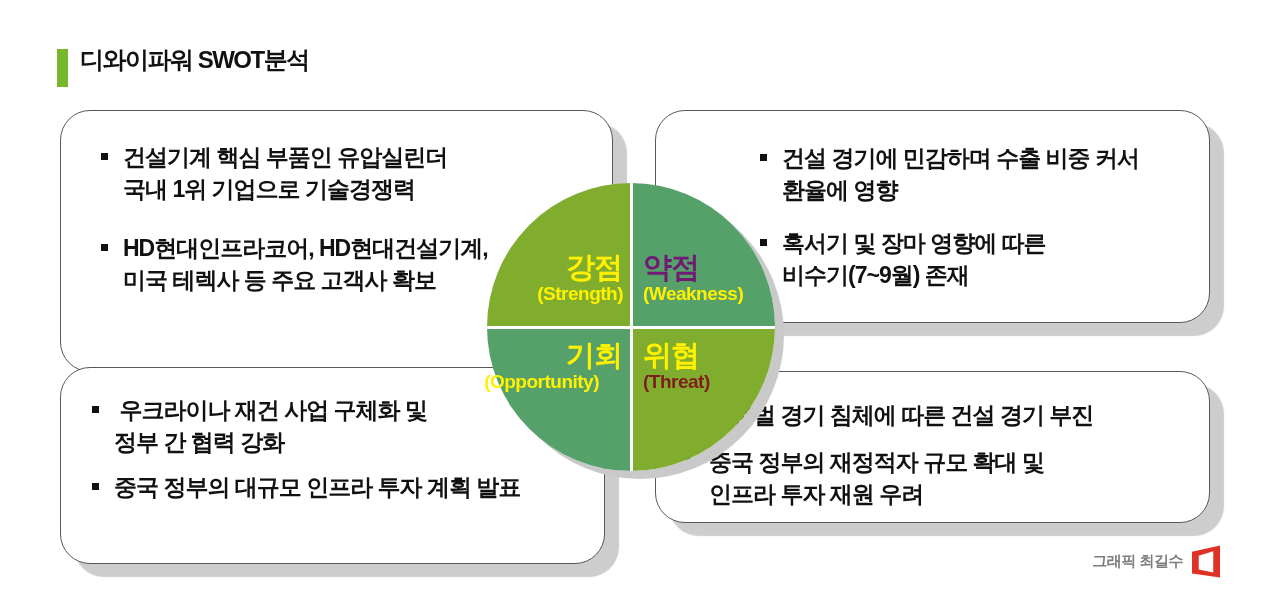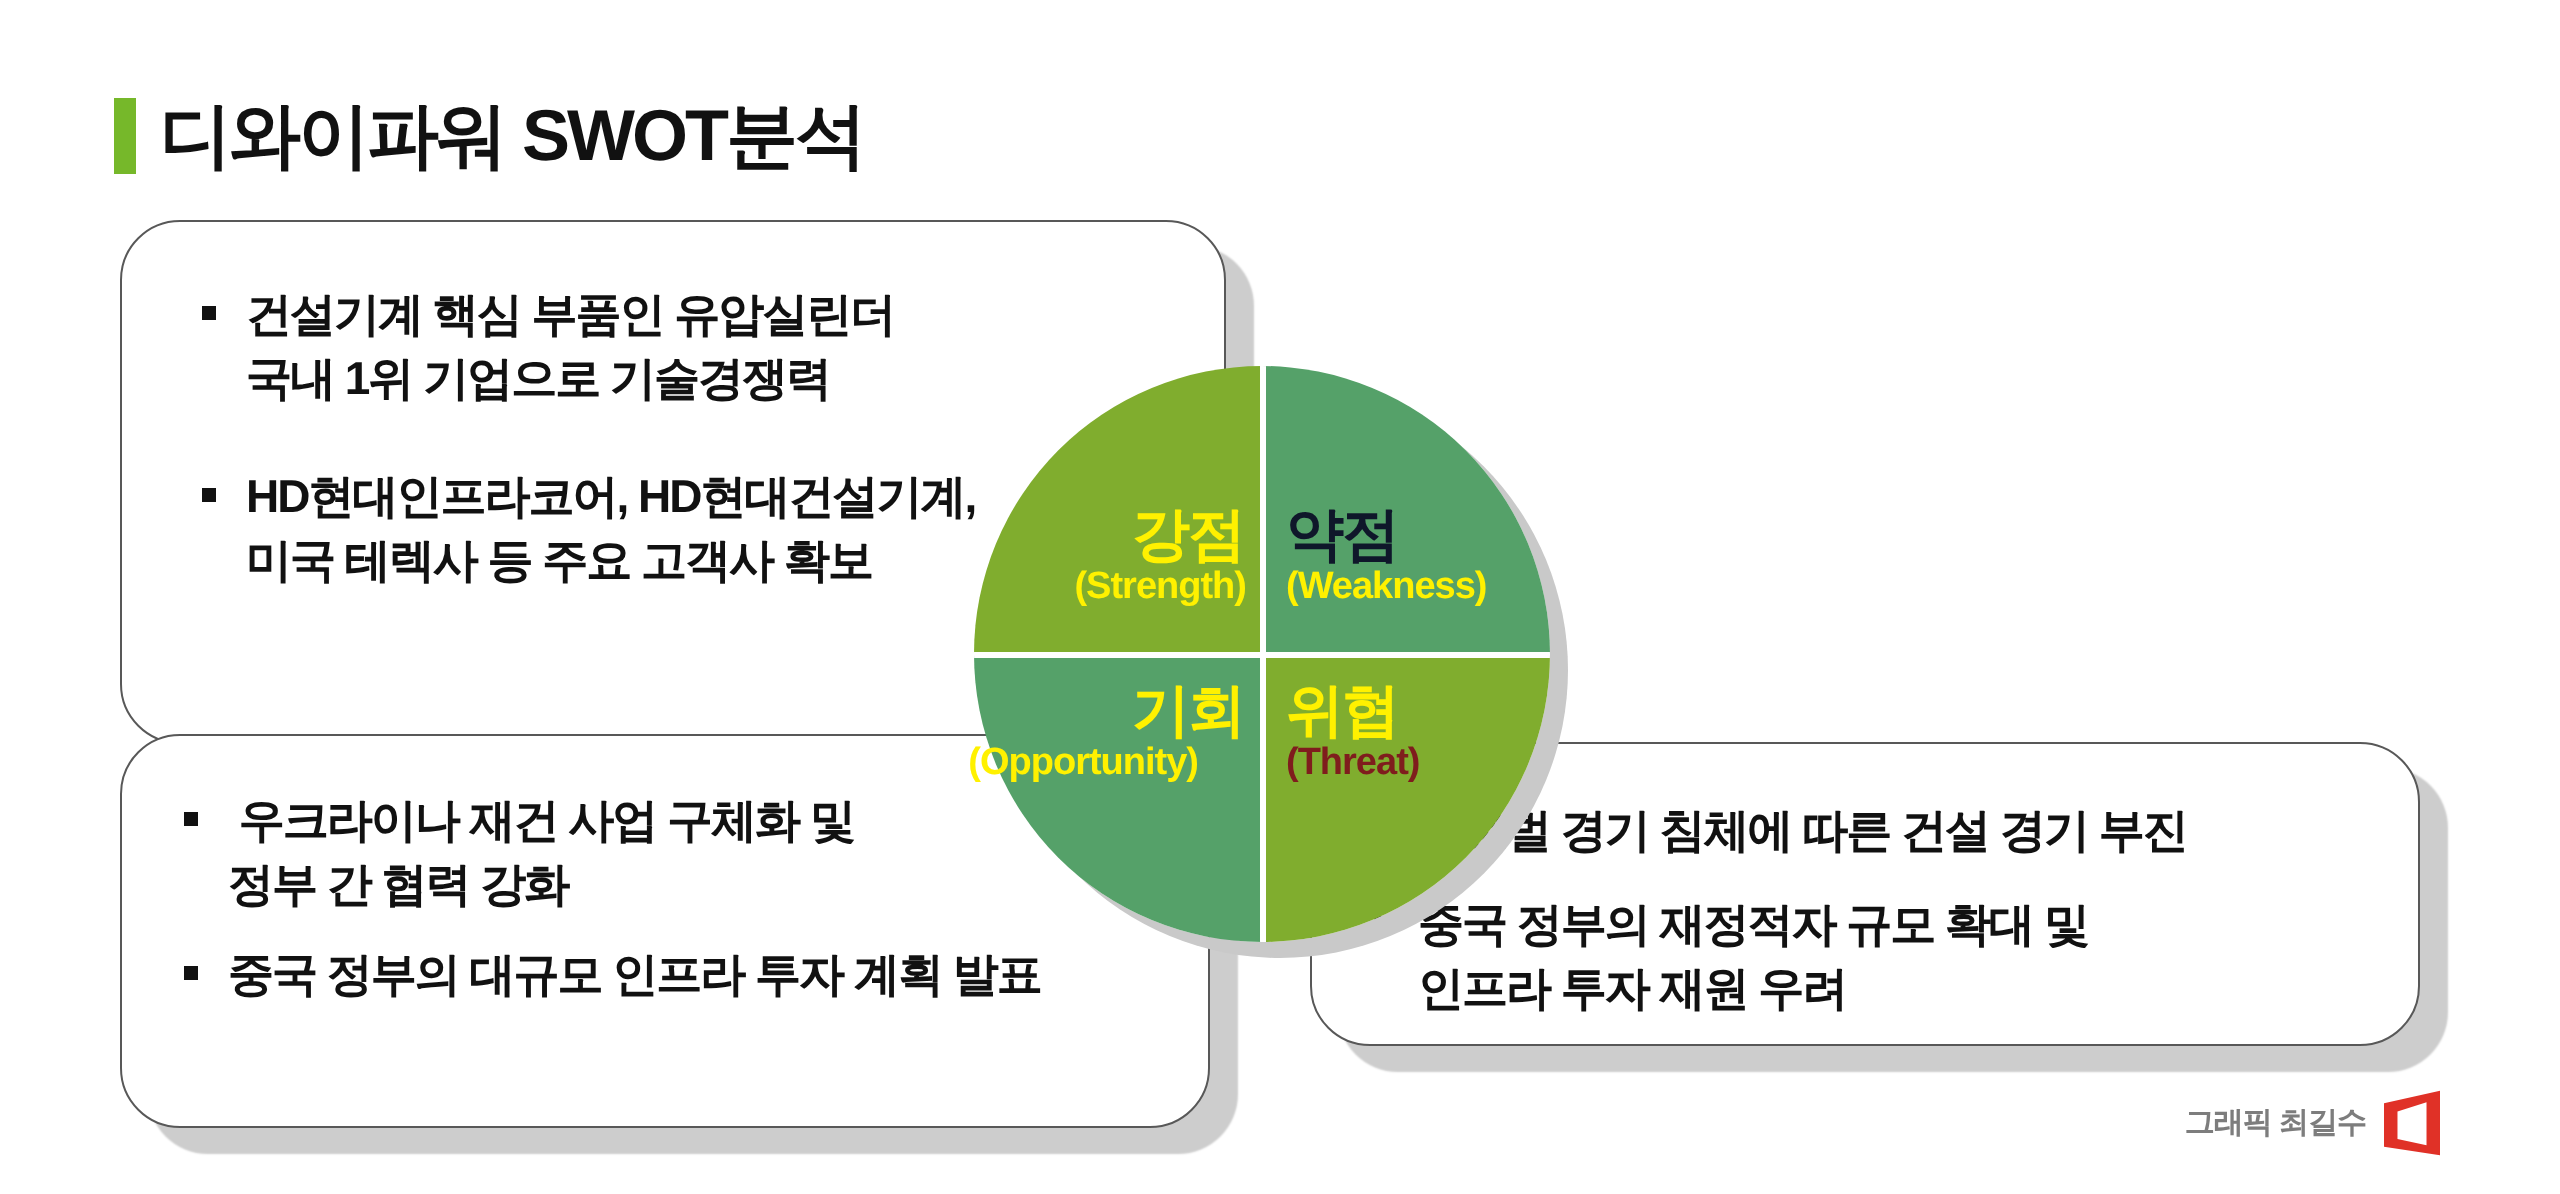--- a/index.html
+++ b/index.html
@@ -5,21 +5,21 @@
   html,body { margin:0; padding:0; background:#ffffff; }
   .stage {
     position:relative; width:1280px; height:597px; background:#ffffff;
     font-family:"Liberation Sans","DejaVu Sans",sans-serif; overflow:hidden;
   }
 
   
   .titlebar { position:absolute; left:57px; top:49px; width:11px; height:38px; background:#76b82a; }
   .title {
     position:absolute; left:80px; top:44px; margin:0;
-    font-size:36px; font-weight:800; letter-spacing:-1.5px; color:#111;
+    font-size:24px; font-weight:800; letter-spacing:-1.5px; color:#111;
   }
 
   
   .panel {
     position:absolute; background:#ffffff; border:1.5px solid #585858;
     border-radius:30px; box-shadow:14px 13px 1px #cdcdcd;
     box-sizing:border-box; z-index:1;
   }
   .panel-s { left:60px;  top:110px; width:553px; height:262px; padding:30px 12px 0 40px; }
   .panel-w { left:655px; top:110px; width:555px; height:213px; padding:31px 12px 0 104px; }
@@ -81,20 +81,32 @@
       <p class="itext">건설기계 핵심 부품인 유압실린더
 국내 1위 기업으로 기술경쟁력</p>
     </div>
     <div class="item">
       <span class="bullet"></span>
       <p class="itext">HD현대인프라코어, HD현대건설기계,
 미국 테렉사 등 주요 고객사 확보</p>
     </div>
   </section>
 
+  <section class="panel panel-w">
+    <div class="item">
+      <span class="bullet"></span>
+      <p class="itext">건설 경기에 민감하며 수출 비중 커서
+환율에 영향</p>
+    </div>
+    <div class="item">
+      <span class="bullet"></span>
+      <p class="itext">혹서기 및 장마 영향에 따른
+비수기(7~9월) 존재</p>
+    </div>
+  </section>
 
   <section class="panel panel-o">
     <div class="item">
       <span class="bullet"></span>
       <p class="itext"> 우크라이나 재건 사업 구체화 및
 정부 간 협력 강화</p>
     </div>
     <div class="item">
       <span class="bullet"></span>
       <p class="itext">중국 정부의 대규모 인프라 투자 계획 발표</p>
@@ -117,21 +129,21 @@
     <div class="quad q-tl" style="background: rgb(128, 173, 46);"></div>
     <div class="quad q-tr" style="background: rgb(85, 161, 105);"></div>
     <div class="quad q-bl" style="background: rgb(85, 161, 105);"></div>
     <div class="quad q-br" style="background: rgb(128, 173, 46);"></div>
     <div class="divider-v"></div>
     <div class="divider-h"></div>
   </div>
 
   <div class="qlabel ko l-strength" style="color: rgb(255, 241, 0);">강점</div>
   <div class="qlabel en e-strength" style="color: rgb(255, 241, 0);">(Strength)</div>
-  <div class="qlabel ko l-weakness" style="color: #0f172a;">약점</div>
+  <div class="qlabel ko l-weakness" style="color: #701a75;">약점</div>
   <div class="qlabel en e-weakness" style="color: rgb(255, 241, 0);">(Weakness)</div>
   <div class="qlabel ko l-opportunity" style="color: rgb(255, 241, 0);">기회</div>
   <div class="qlabel en e-opportunity" style="color: rgb(255, 241, 0);">(Opportunity)</div>
   <div class="qlabel ko l-threat" style="color: rgb(255, 241, 0);">위협</div>
   <div class="qlabel en e-threat" style="color: #7f1d1d;">(Threat)</div>
 
   <div class="credit">
     <span class="credit-text">그래픽 최길수</span>
     <svg class="logo" viewBox="0 0 27 31" xmlns="http://www.w3.org/2000/svg">
       <path fill-rule="evenodd" d="M0,6 L27,0 L27,31 L0,27 Z M6.5,10 L20.5,5.5 L20.5,26.2 L6.5,23.2 Z" fill="#e03127"></path>

